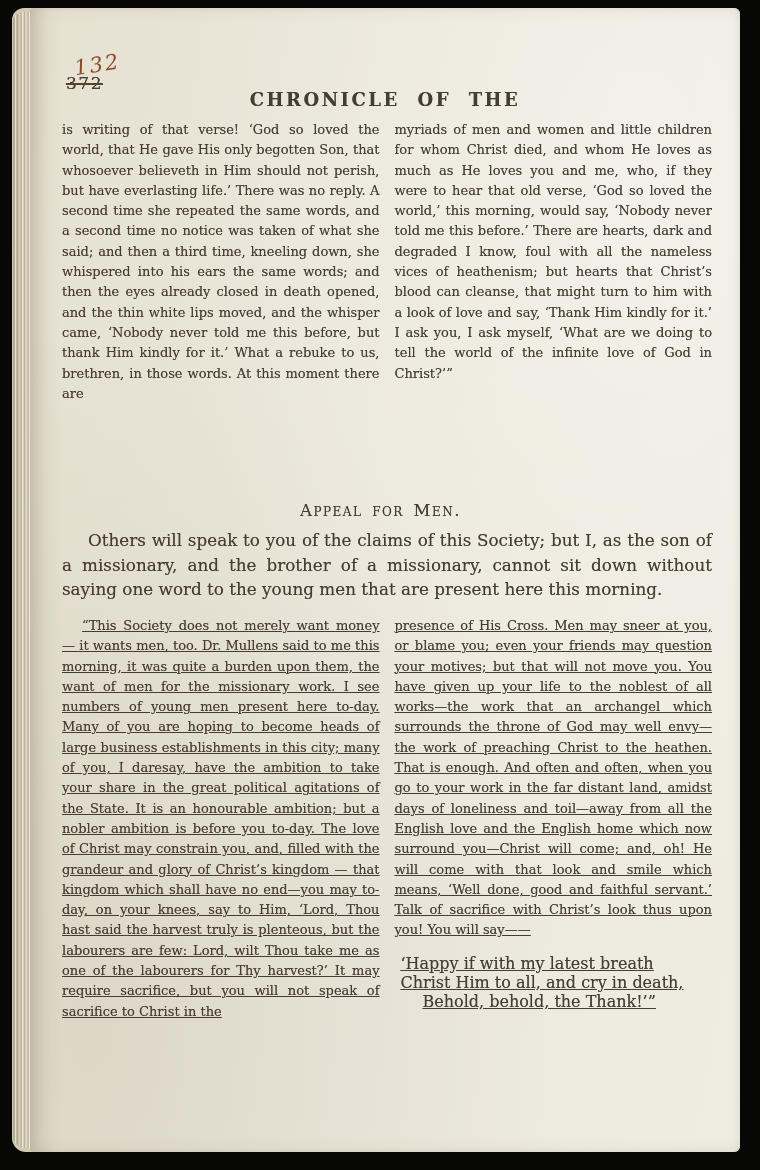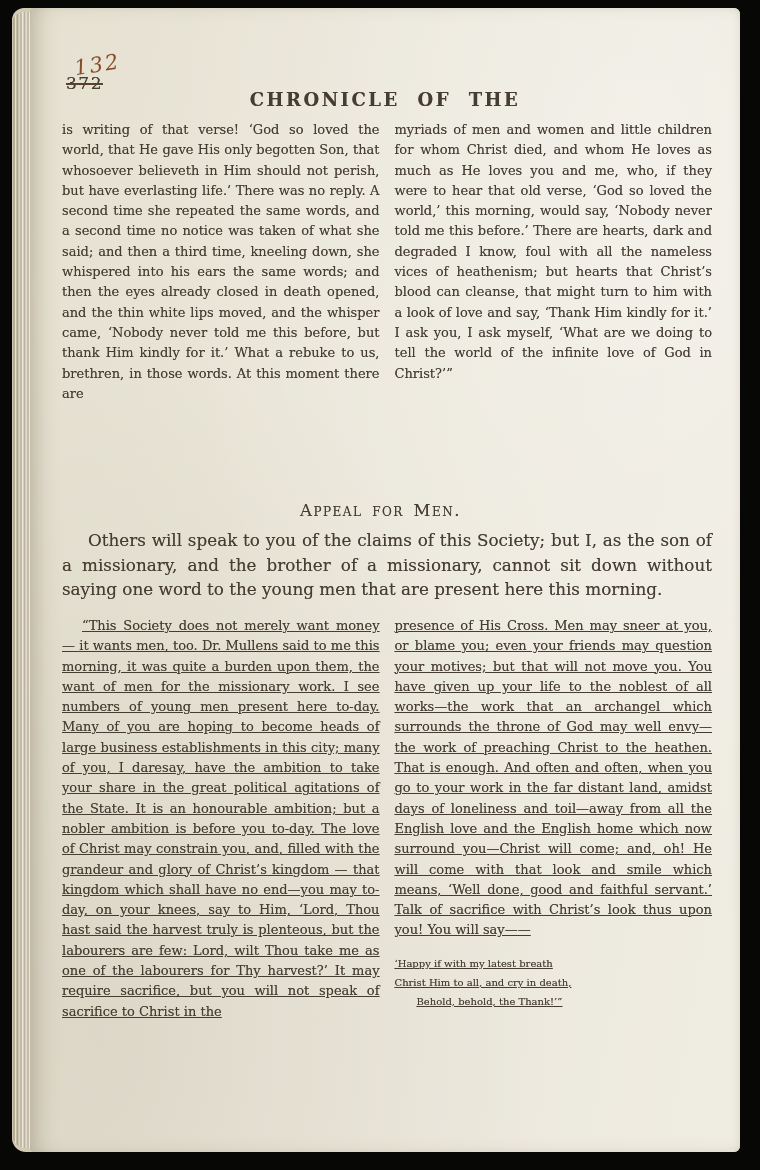--- a/index.html
+++ b/index.html
@@ -100,22 +100,22 @@
     position: absolute; top: 520px; left: 32px; width: 650px;
     margin: 0;
     font-size: 16.8px;
     line-height: 24.6px;
     text-align: justify;
     text-indent: 26px;
   }
 
   .verse {
     margin-top: 13px;
-    margin-left: 0;
-    font-size: 10px;
+    margin-left: 6px;
+    font-size: 16px;
     line-height: 19px;
   }
   .v2 { padding-left: 22px; }
 </style>
 </head>
 <body>
 
 <div class="stage">
   <div class="book">
     <div class="edges"></div>

